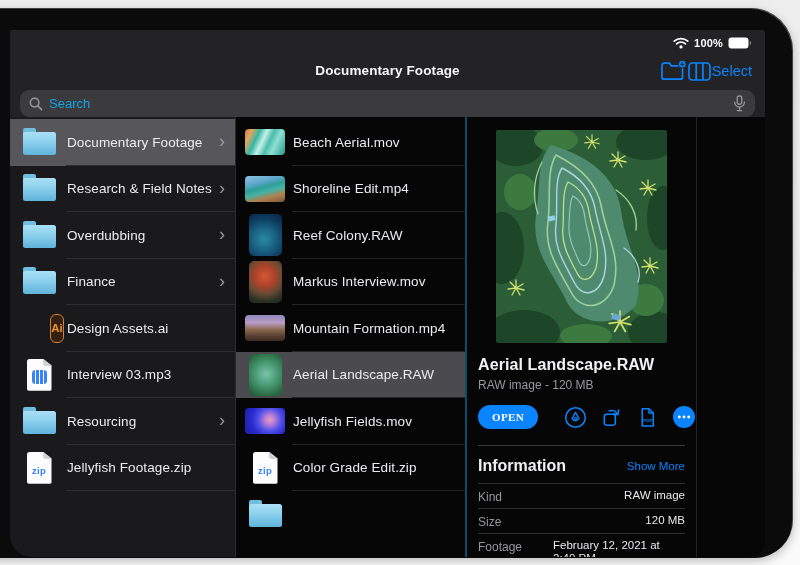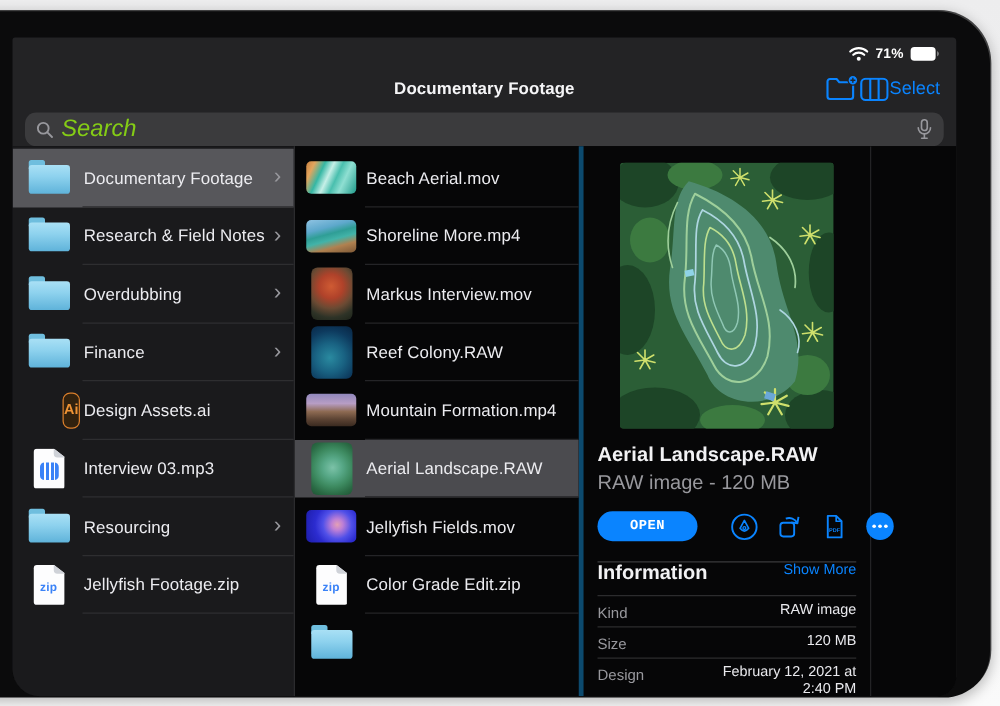--- a/index.html
+++ b/index.html
@@ -26,25 +26,25 @@
   .status-right .pct { font-size:11px; font-weight:600; color:#fff; letter-spacing:.2px; }
   
   .toolbar { height:35px; position:relative; flex:0 0 auto; }
   .tb-title { position:absolute; left:0; right:0; top:8px; text-align:center;
     font-size:13.5px; font-weight:700; color:#f5f5f7; letter-spacing:.1px; }
   .tb-right { position:absolute; right:13px; top:5px; display:flex; align-items:center; gap:1px; }
   .tb-select { font-size:14.5px; color:var(--accent,#0a84ff); cursor:default; }
   
   .searchbar { margin:0 10px; height:27px; flex:0 0 auto; background:#3b3b3d; border-radius:9px;
     display:flex; align-items:center; padding:0 9px; gap:6px; }
-  .search-ph { font-size:19px; color:#84cc16; flex:1;font-style:italic; }
+  .search-ph { font-size:13px; color:#0ea5e9; flex:1; }
   
   .columns { flex:1; display:flex; background:#060607; min-height:0; }
   .col-sidebar { width:226px; background:#1a1a1c; border-right:1px solid #2b2b2d; overflow:hidden; }
-  .col-files   { width:231px; background:#060607; border-right:4px solid #0c4a6e; overflow:hidden; }
+  .col-files   { width:231px; background:#060607; border-right:2px solid #0c4a6e; overflow:hidden; }
   .col-preview { flex:1; background:#060607; position:relative; overflow:hidden; }
   .rows { padding-top:2px; }
   .row { height:46.5px; position:relative; display:flex; align-items:center; padding-left:8px; }
   .row.selected-side { background:#57575b; }
   .row.selected-file { background:#4b4b4f; }
   .icon-box { width:42px; flex:0 0 42px; display:flex; align-items:center; justify-content:center; }
   .row-label { font-size:13.5px; color:#ececf0; margin-left:7px; white-space:nowrap; letter-spacing:.1px; }
   .chev { position:absolute; right:10px; top:50%; transform:translateY(-58%);
     font-size:18px; color:#98989d; font-weight:400; line-height:1; }
   .sep { position:absolute; left:56px; right:0; bottom:0; height:1px; background:#2e2e30; }
@@ -75,52 +75,52 @@
   .thumb-reef      { background:radial-gradient(circle at 45% 60%,#2a8aa0 0%,#196282 38%,#0d3a5e 70%,#082442 100%); }
   .thumb-mountain  { background:linear-gradient(180deg,#9188bd 0%,#b79dc4 30%,#8d6a52 55%,#5d4434 78%,#3a2a20 100%); }
   .thumb-sulfur    { background:linear-gradient(125deg,#dcc063 0%,#c0a44a 22%,#3aa391 38%,#d2b45a 52%,#9c8c3e 68%,#c8ae54 84%,#7a6c30 100%); }
   .thumb-aerial    { background:radial-gradient(circle at 52% 48%,#7cc2a8 0%,#57a887 28%,#3d8a60 55%,#2a6a44 78%,#1e5233 100%); }
   .thumb-jellyfish { background:radial-gradient(circle at 62% 45%,#e3a0b5 0%,#bd7fd6 16%,#5050e8 40%,#2c2cd0 62%,#1c1ca8 100%); }
   
   .preview-panel { position:absolute; left:0; top:0; width:230px; height:100%;
     border-right:1px solid #232325; padding:13px 11px 0 11px; }
   .preview-img { width:171px; height:213px; margin:0 auto; border-radius:3px; overflow:hidden; display:block; }
   .pv-name { margin-top:13px; font-size:16px; font-weight:700; color:#f2f2f4; letter-spacing:.1px; }
-  .pv-meta { margin-top:4px; font-size:16px; color:#98989d; }
+  .pv-meta { margin-top:4px; font-size:12px; color:#98989d; }
   .pv-actions { margin-top:13px; display:flex; align-items:center; gap:13px; }
-  .open-btn { height:24px; padding:0 26px; border:none; border-radius:13px; background:var(--accent,#0a84ff);
-    color:#fff; font-size:11px; font-weight:700; letter-spacing:.4px; font-family:Liberation Mono, monospace; display:flex; align-items:center; }
+  .open-btn { height:24px; padding:0 14px; border:none; border-radius:13px; background:var(--accent,#0a84ff);
+    color:#fff; font-size:11px; font-weight:700; letter-spacing:.4px; font-family:Liberation Serif, serif; display:flex; align-items:center; }
   .pv-actions .act:first-of-type { margin-left:13px; }
   .pv-divider { margin-top:16px; height:1px; background:#3a3a3c; }
-  .info-head { display:flex; align-items:flex-start; justify-content:space-between; }
+  .info-head { margin-top:11px; display:flex; align-items:center; justify-content:space-between; }
   .info-title { font-size:16px; font-weight:700; color:#f2f2f4; }
   .show-more { font-size:11.5px; color:var(--accent,#0a84ff); }
   .info-rows { margin-top:8px; }
   .info-row { display:flex; justify-content:space-between; align-items:flex-start;
     border-top:1px solid #2c2c2e; padding:5px 0 4px 0; min-height:23px; }
   .info-label { font-size:12px; color:#98989d; padding-top:1px; }
-  .info-value { font-size:11.5px; color:#e9e9ed; text-align:right; max-width:132px; line-height:13px; }
+  .info-value { font-size:11.5px; color:#e9e9ed; max-width:132px; line-height:13px; }
   svg { display:block; }
 </style>
 </head>
 <body>
 
 <div class="device">
   <div class="screen">
 
     <div class="statusbar">
       <div class="status-right">
         <span>
           <svg width="16" height="12" viewBox="0 0 16 12">
             <path d="M1.2 4.2a10 10 0 0 1 13.6 0" fill="none" stroke="#fff" stroke-width="1.7" stroke-linecap="round"></path>
             <path d="M3.6 6.8a6.5 6.5 0 0 1 8.8 0" fill="none" stroke="#fff" stroke-width="1.7" stroke-linecap="round"></path>
             <circle cx="8" cy="9.9" r="1.6" fill="#fff"></circle>
           </svg>
         </span>
-        <span class="pct">71%</span>
+        <span class="pct">100%</span>
         <span>
           <svg width="24" height="12" viewBox="0 0 24 12">
             <rect x="0.5" y="0.5" width="20" height="11" rx="3" fill="#fff"></rect>
             <path d="M21.8 3.8v4.4a2.6 2.6 0 0 0 0-4.4z" fill="#fff" opacity=".55"></path>
           </svg>
         </span>
       </div>
     </div>
 
     <div class="toolbar">
@@ -236,35 +236,35 @@
               <div class="icon-box">
                 <div class="thumb landscape thumb-beach"></div>
               </div>
               <span class="row-label">Beach Aerial.mov</span>
               <div class="sep"></div>
             </div>
             <div class="row">
               <div class="icon-box">
                 <div class="thumb landscape thumb-shoreline"></div>
               </div>
-              <span class="row-label">Shoreline More.mp4</span>
+              <span class="row-label">Shoreline Edit.mp4</span>
+              <div class="sep"></div>
+            </div>
+            <div class="row">
+              <div class="icon-box">
+                <div class="thumb portrait thumb-reef"></div>
+              </div>
+              <span class="row-label">Reef Colony.RAW</span>
               <div class="sep"></div>
             </div>
             <div class="row">
               <div class="icon-box">
                 <div class="thumb portrait thumb-markus"></div>
               </div>
               <span class="row-label">Markus Interview.mov</span>
-              <div class="sep"></div>
-            </div>
-            <div class="row">
-              <div class="icon-box">
-                <div class="thumb portrait thumb-reef"></div>
-              </div>
-              <span class="row-label">Reef Colony.RAW</span>
               <div class="sep"></div>
             </div>
             <div class="row">
               <div class="icon-box">
                 <div class="thumb landscape thumb-mountain"></div>
               </div>
               <span class="row-label">Mountain Formation.mp4</span>
               <div class="sep"></div>
             </div>
             <div class="row selected-file">
@@ -392,21 +392,21 @@
           <div class="info-rows" id="info-rows">
               <div class="info-row">
                 <span class="info-label">Kind</span>
                 <span class="info-value">RAW image</span>
               </div>
               <div class="info-row">
                 <span class="info-label">Size</span>
                 <span class="info-value">120 MB</span>
               </div>
               <div class="info-row">
-                <span class="info-label">Design</span>
+                <span class="info-label">Footage</span>
                 <span class="info-value">February 12, 2021 at 2:40 PM</span>
               </div>
             </div>
         </div>
       </div>
     </div>
 
   </div>
 </div>
 

